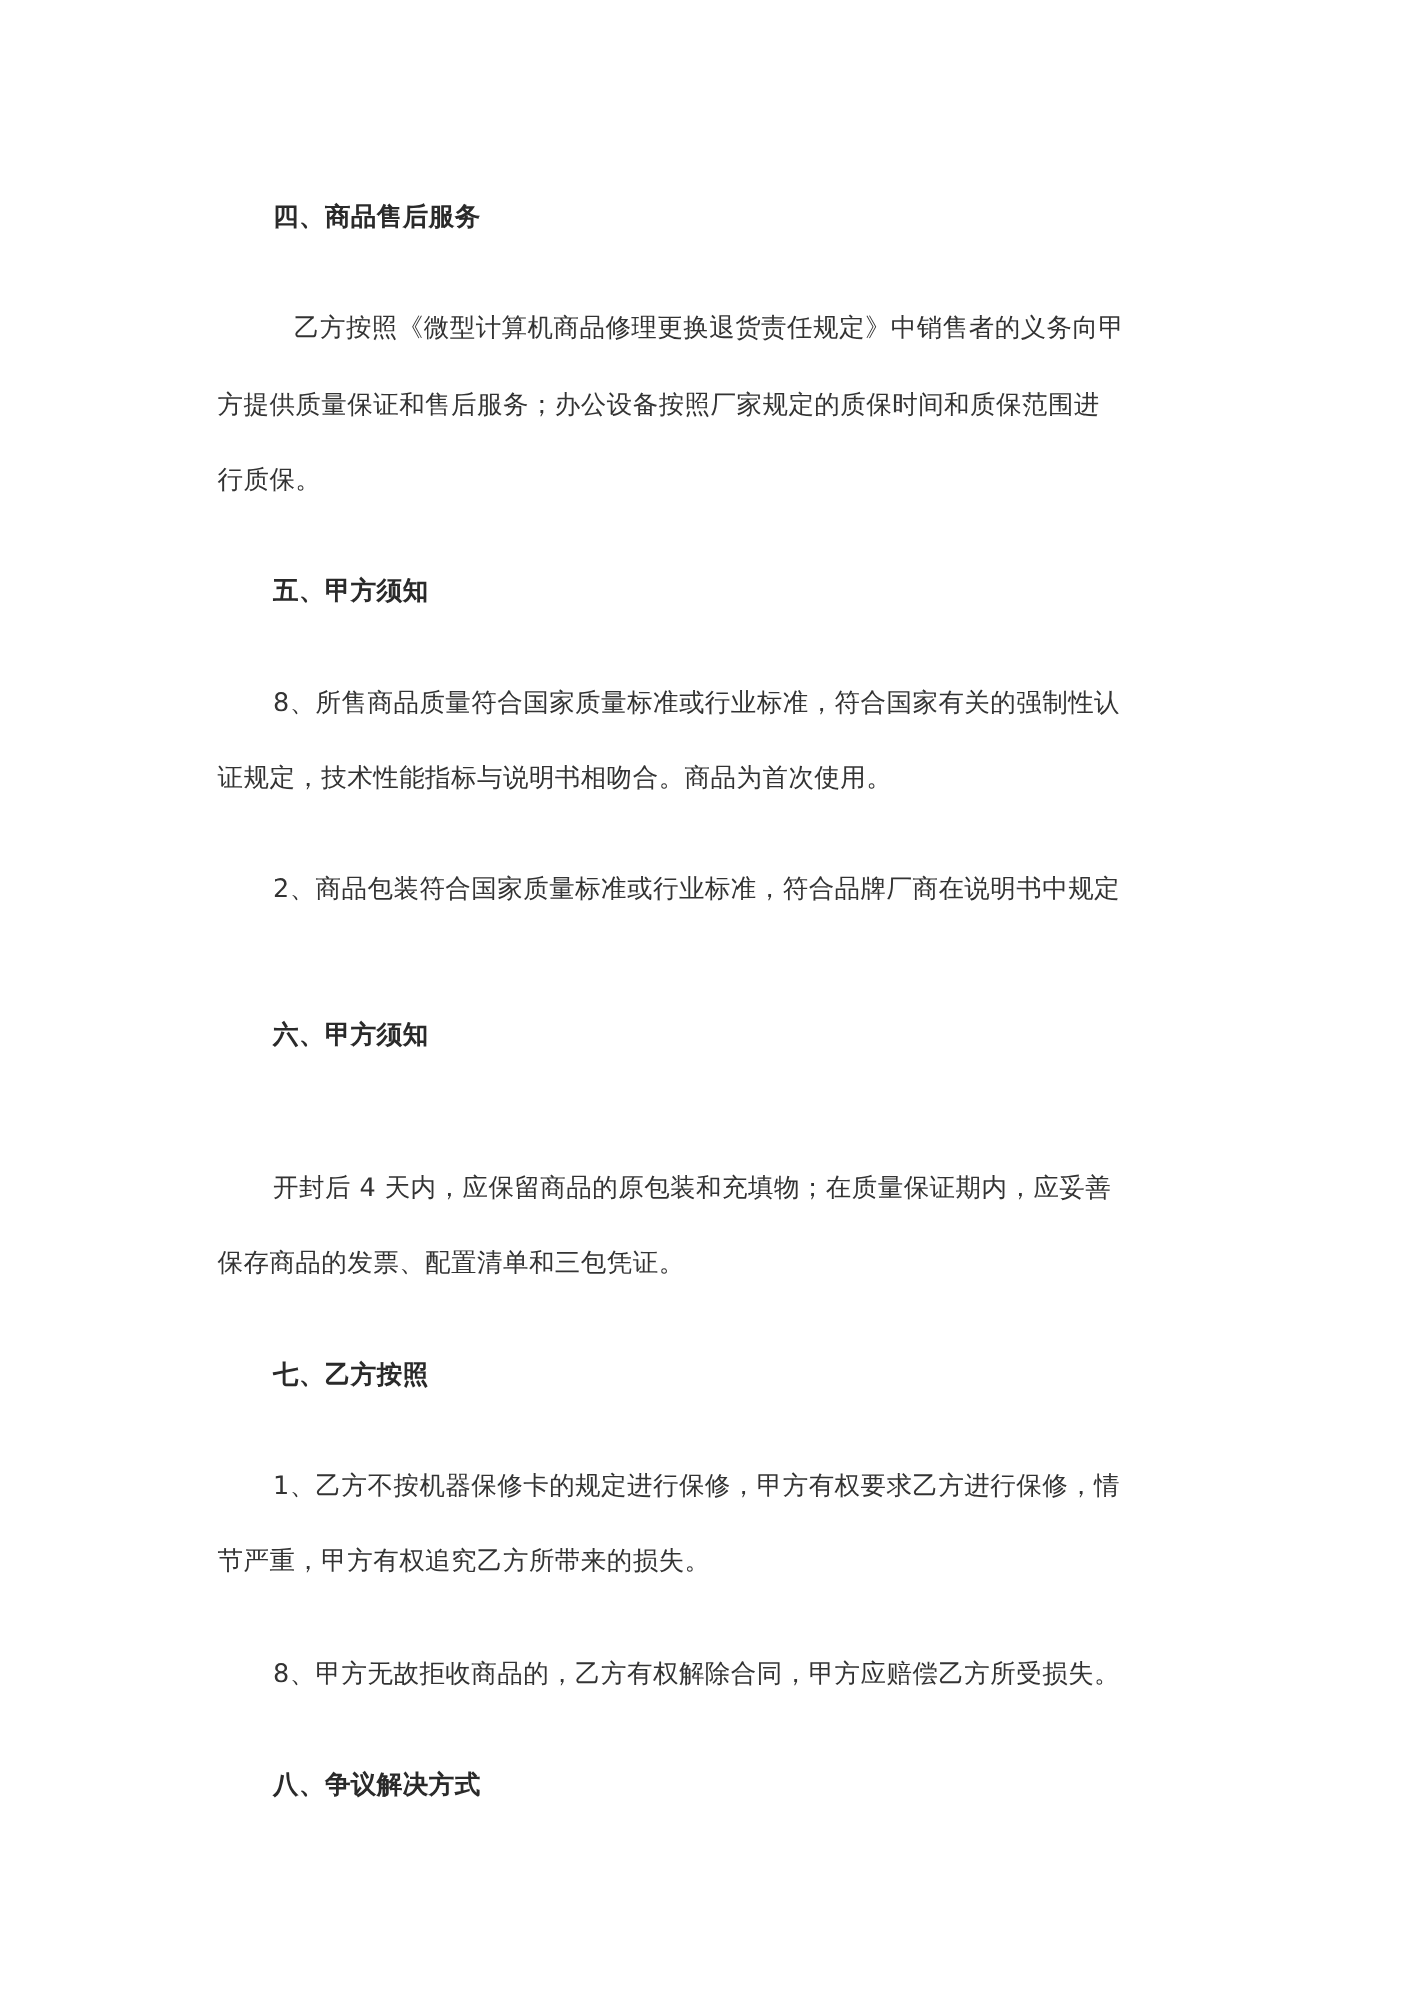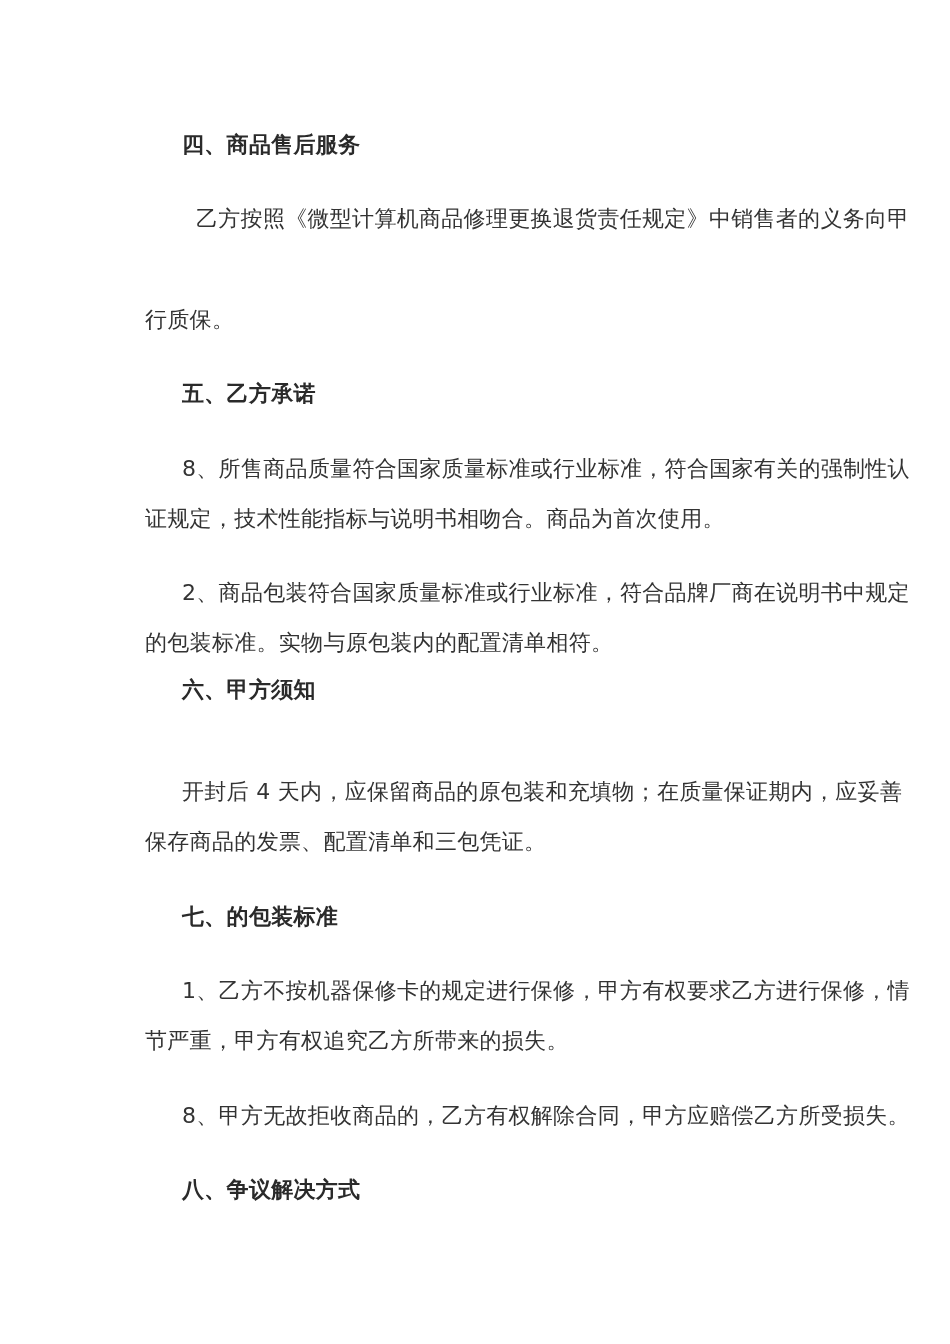--- a/index.html
+++ b/index.html
@@ -19,51 +19,51 @@
       position: absolute;
       left: 0; top: 0;
       width: 950px;
       height: 1344px;
       background: #ffffff;
     }
     .line {
       position: absolute;
       left: 145px;
       white-space: nowrap;
-      font-size: 22px;
+      font-size: 17px;
       line-height: 24px;
       height: 24px;
       color: #333333;
       letter-spacing: 0.3px;
     }
     .indent { left: 182px; }
     .heading {
       font-weight: bold;
       color: #2a2a2a;
     }
   </style>
 </head>
 <body>
 
 <div class="page">
 
   <div class="line indent heading" style="top:133px;">四、商品售后服务</div>
   <div class="line indent" style="top:207px;margin-left:14px;">乙方按照《微型计算机商品修理更换退货责任规定》中销售者的义务向甲</div>
+  <div class="line" style="top:258px;">方提供质量保证和售后服务；办公设备按照厂家规定的质保时间和质保范围进</div>
   <div class="line" style="top:308px;">行质保。</div>
 
-  <div class="line indent heading" style="top:382px;">五、乙方承诺</div>
+  <div class="line indent heading" style="top:382px;">五、甲方须知</div>
   <div class="line indent" style="top:457px;">8、所售商品质量符合国家质量标准或行业标准，符合国家有关的强制性认</div>
   <div class="line" style="top:507px;">证规定，技术性能指标与说明书相吻合。商品为首次使用。</div>
   <div class="line indent" style="top:581px;">2、商品包装符合国家质量标准或行业标准，符合品牌厂商在说明书中规定</div>
-  <div class="line" style="top:631px;">的包装标准。实物与原包装内的配置清单相符。</div>
 
   <div class="line indent heading" style="top:678px;">六、甲方须知</div>
   <div class="line indent" style="top:780px;">开封后 4 天内，应保留商品的原包装和充填物；在质量保证期内，应妥善</div>
   <div class="line" style="top:830px;">保存商品的发票、配置清单和三包凭证。</div>
 
-  <div class="line indent heading" style="top:905px;">七、的包装标准</div>
+  <div class="line indent heading" style="top:905px;">七、乙方按照</div>
   <div class="line indent" style="top:979px;">1、乙方不按机器保修卡的规定进行保修，甲方有权要求乙方进行保修，情</div>
   <div class="line" style="top:1029px;">节严重，甲方有权追究乙方所带来的损失。</div>
   <div class="line indent" style="top:1104px;">8、甲方无故拒收商品的，乙方有权解除合同，甲方应赔偿乙方所受损失。</div>
 
   <div class="line indent heading" style="top:1178px;">八、争议解决方式</div>
 
 </div>
 
 </body></html>

